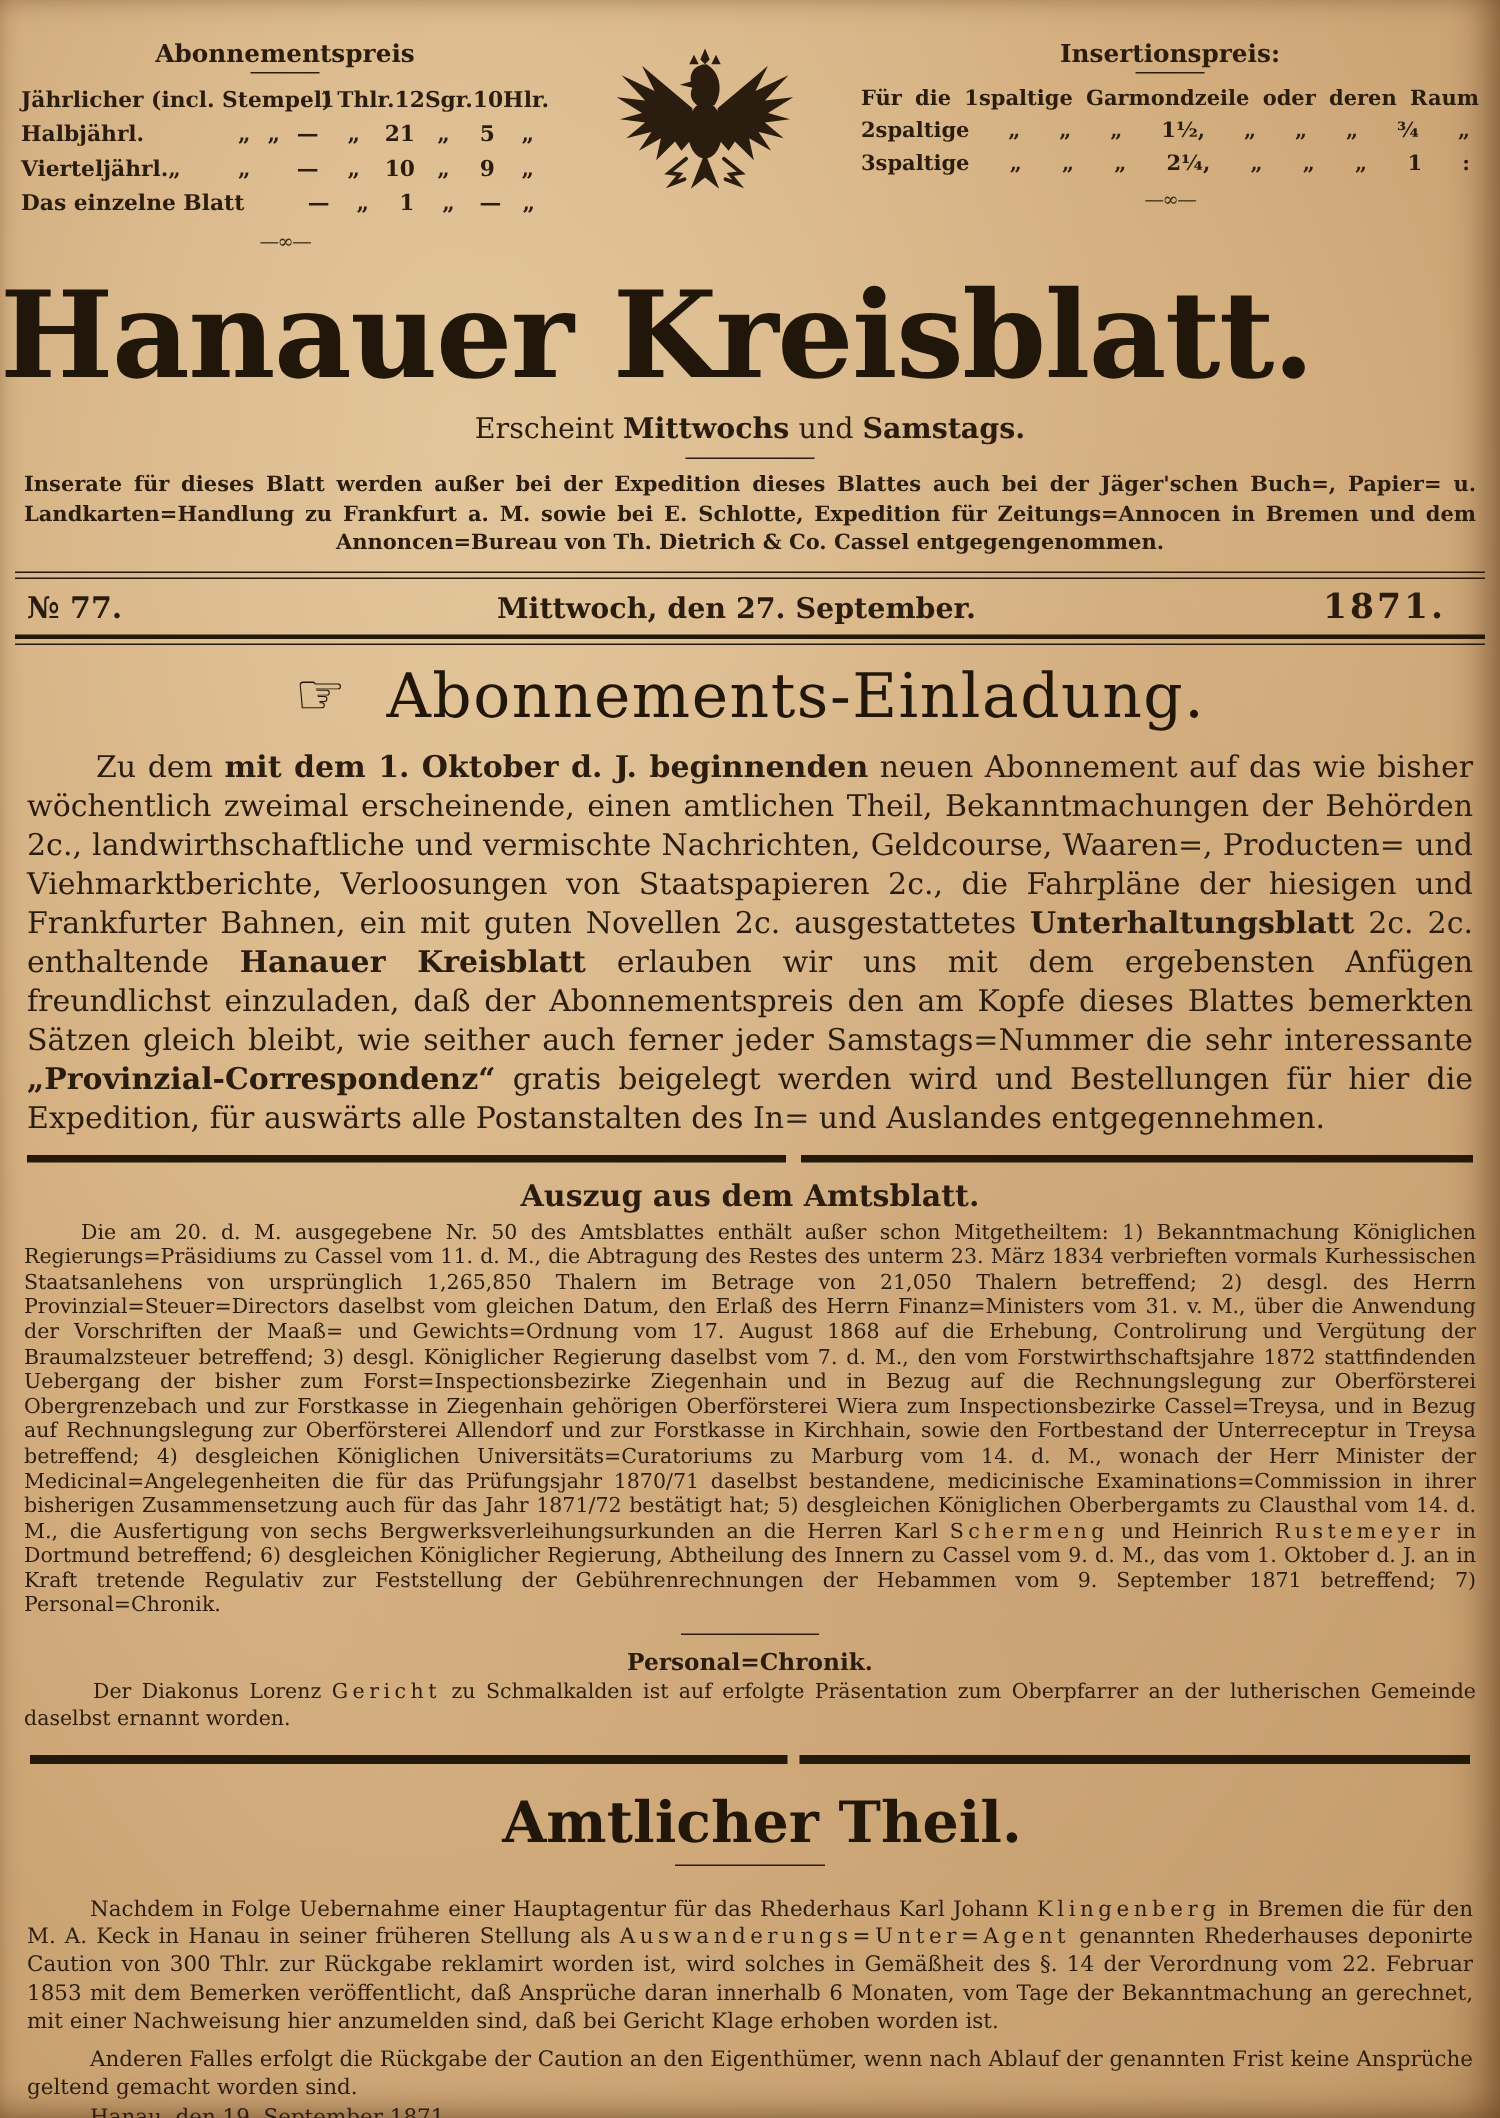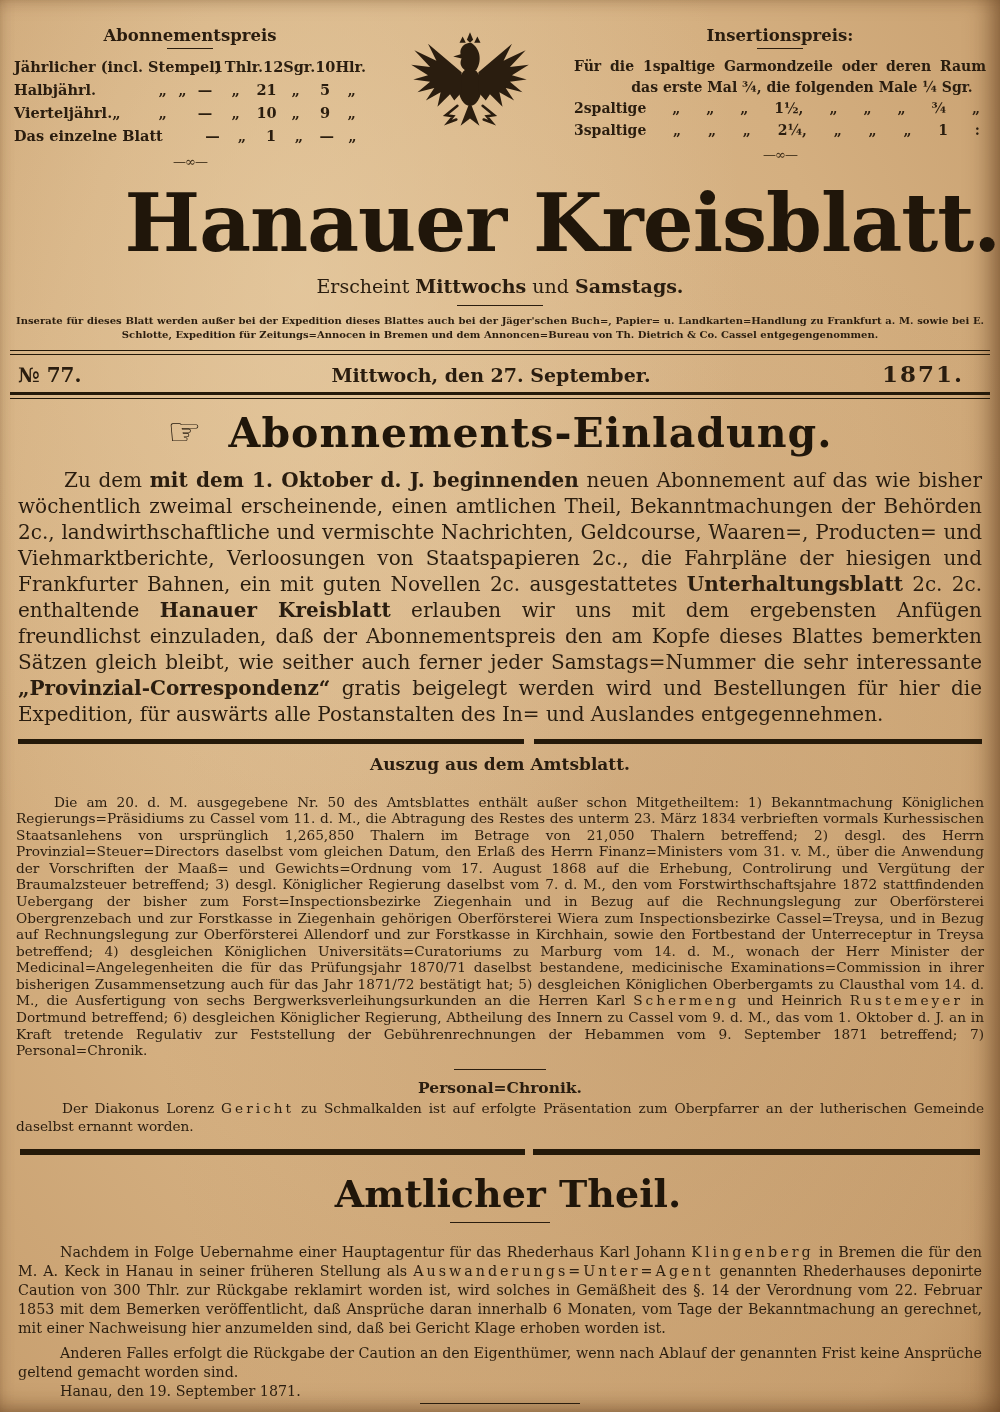--- a/index.html
+++ b/index.html
@@ -36,53 +36,53 @@
   .c0,.c1 { width:25px; } .c2 { width:32px; } .c3 { width:46px; }
   .c4 { width:32px; } .c5 { width:42px; } .c6 { width:32px; } .c7 { width:36px; }
   .i-line1 { font-weight:bold; font-size:14px; text-align:justify; text-align-last:justify; line-height:1.5; }
   .i-line2 { font-weight:bold; font-size:14px; text-align:center; padding-left:44px; line-height:1.5; }
   .i-row { display:flex; justify-content:space-between; font-weight:bold; font-size:14px; line-height:1.55; padding-right:6px;align-items:center; }
   .ornament { text-align:center; font-size:13px; letter-spacing:-1px; margin-top:6px; color:#3a2a16; }
   .eagle-wrap { width:150px; display:flex; justify-content:center; margin-top:4px; }
 
   
   .masthead {
-    text-align:right; font-weight:bold; font-size:80px; line-height:1.0;
+    text-align:left; font-weight:bold; font-size:80px; line-height:1.0;
     margin-top:14px; letter-spacing:-1px; color:#20160a;
   }
   .subtitle { text-align:center; font-size:19px; margin-top:12px; }
   .sub-rule { width:86px; border-top:1.2px solid #2a1d0f; margin:8px auto 6px auto; }
 
   .imprint {
-    font-size:10px; font-weight:bold; line-height:1.42;
+    font-size:14px; font-weight:bold; line-height:1.42;
     text-align:justify; text-align-last:center;
     padding:2px 16px 4px 16px;
   }
   .rule-dbl-thin { margin:4px 10px 0 10px; border-top:1.4px solid #241909; border-bottom:1.4px solid #241909; height:4.5px; }
   .dateline { display:flex; align-items:baseline; padding:5px 36px 3px 18px; }
   .dl-issue { width:150px; font-weight:bold; font-size:20px; }
   .dl-date  { flex:1; text-align:center; font-weight:bold; font-size:19px; }
   .dl-year  { width:150px; text-align:right; font-weight:bold; font-size:23px; letter-spacing:2px; }
   .rule-thick { margin:2px 10px 8px 10px; border-top:3.6px solid #241909; border-bottom:1.6px solid #241909; height:7px; }
 
   
-  .inv-head { text-align:center; font-weight:bold; font-size:41px; letter-spacing:1px; margin:10px 0 10px 0; color:#20160a; }
+  .inv-head { text-align:center; font-weight:normal; font-size:41px; letter-spacing:1px; margin:10px 0 10px 0; color:#20160a; }
   .manicule { font-family:"DejaVu Sans", sans-serif; font-size:38px; vertical-align:2px; margin-right:26px; }
   .para { text-align:justify; }
   .inv-body { font-size:20px; line-height:1.3; padding:0 18px; text-indent:46px; }
   .signature { text-align:right; font-weight:bold; font-size:17.5px; padding:6px 72px 2px 0; }
 
   .rule-split { display:flex; gap:10px; margin:12px 18px 10px 18px; }
   .rule-split .seg { height:5px; background:#241909; }
   .seg-a { flex:1.06; } .seg-b { flex:0.94; }
   .rule-split2 { display:flex; gap:8px; margin:14px 20px 12px 20px; }
   .rule-split2 .seg { height:6px; background:#241909; }
 
   
-  .sec-head { text-align:center; font-weight:bold; font-size:17px; margin:4px 0 20px 0; }
+  .sec-head { text-align:center; font-weight:bold; font-size:20px; margin:4px 0 5px 0; }
   .amts-body { font-size:13.7px; line-height:1.21; padding:0 16px; text-indent:38px; font-weight:500; }
   .rule-short { width:92px; border-top:1.2px solid #2a1d0f; margin:10px auto 8px auto; }
   .pc-head { text-align:center; font-weight:bold; font-size:15.5px; margin:2px 0 3px 0; }
   .pc-body { font-size:13.7px; line-height:1.3; padding:0 16px; text-indent:46px; }
 
   
   .off-head { text-align:center; font-weight:bold; font-size:38px; margin:16px 0 4px 0; color:#20160a;padding-left:16px; }
   .off-rule { width:100px; border-top:1.3px solid #2a1d0f; margin:6px auto 20px auto; }
   .off-body { font-size:14.3px; line-height:1.32; padding:0 18px; text-indent:42px; }
   .off-date { font-size:14.3px; padding:2px 18px 0 60px; }
@@ -158,21 +158,20 @@
           <path d="M68 40 L100 13 L92 29 L113 19 L98 35 L116 33 L100 43 L114 47 L98 49 L110 59 L94 55 L102 67 L88 59 L91 73 L79 61 L75 67 L68 59 Z"></path>
           <path d="M48 72 l-11 9 7 1 -5 6 8 -3 M72 72 l11 9 -7 1 5 6 -8 -3" stroke="#2a1d0f" stroke-width="2.4" fill="none" stroke-linecap="round"></path>
         </g>
       </svg>
     </div>
 
     <div class="blk-right">
       <div class="blk-title">Insertionspreis:</div>
       <div class="hr-u"></div>
       <div class="i-line1">Für die 1spaltige Garmondzeile oder deren Raum</div>
-      <div class="i-line2">das erste Mal ¾, die folgenden Male ¼ Sgr.</div>
       <div class="i-row">
         <span>2spaltige</span>
         <span>„</span>
         <span>„</span>
         <span>„</span>
         <span>1½,</span>
         <span>„</span>
         <span>„</span>
         <span>„</span>
         <span>¾</span>

